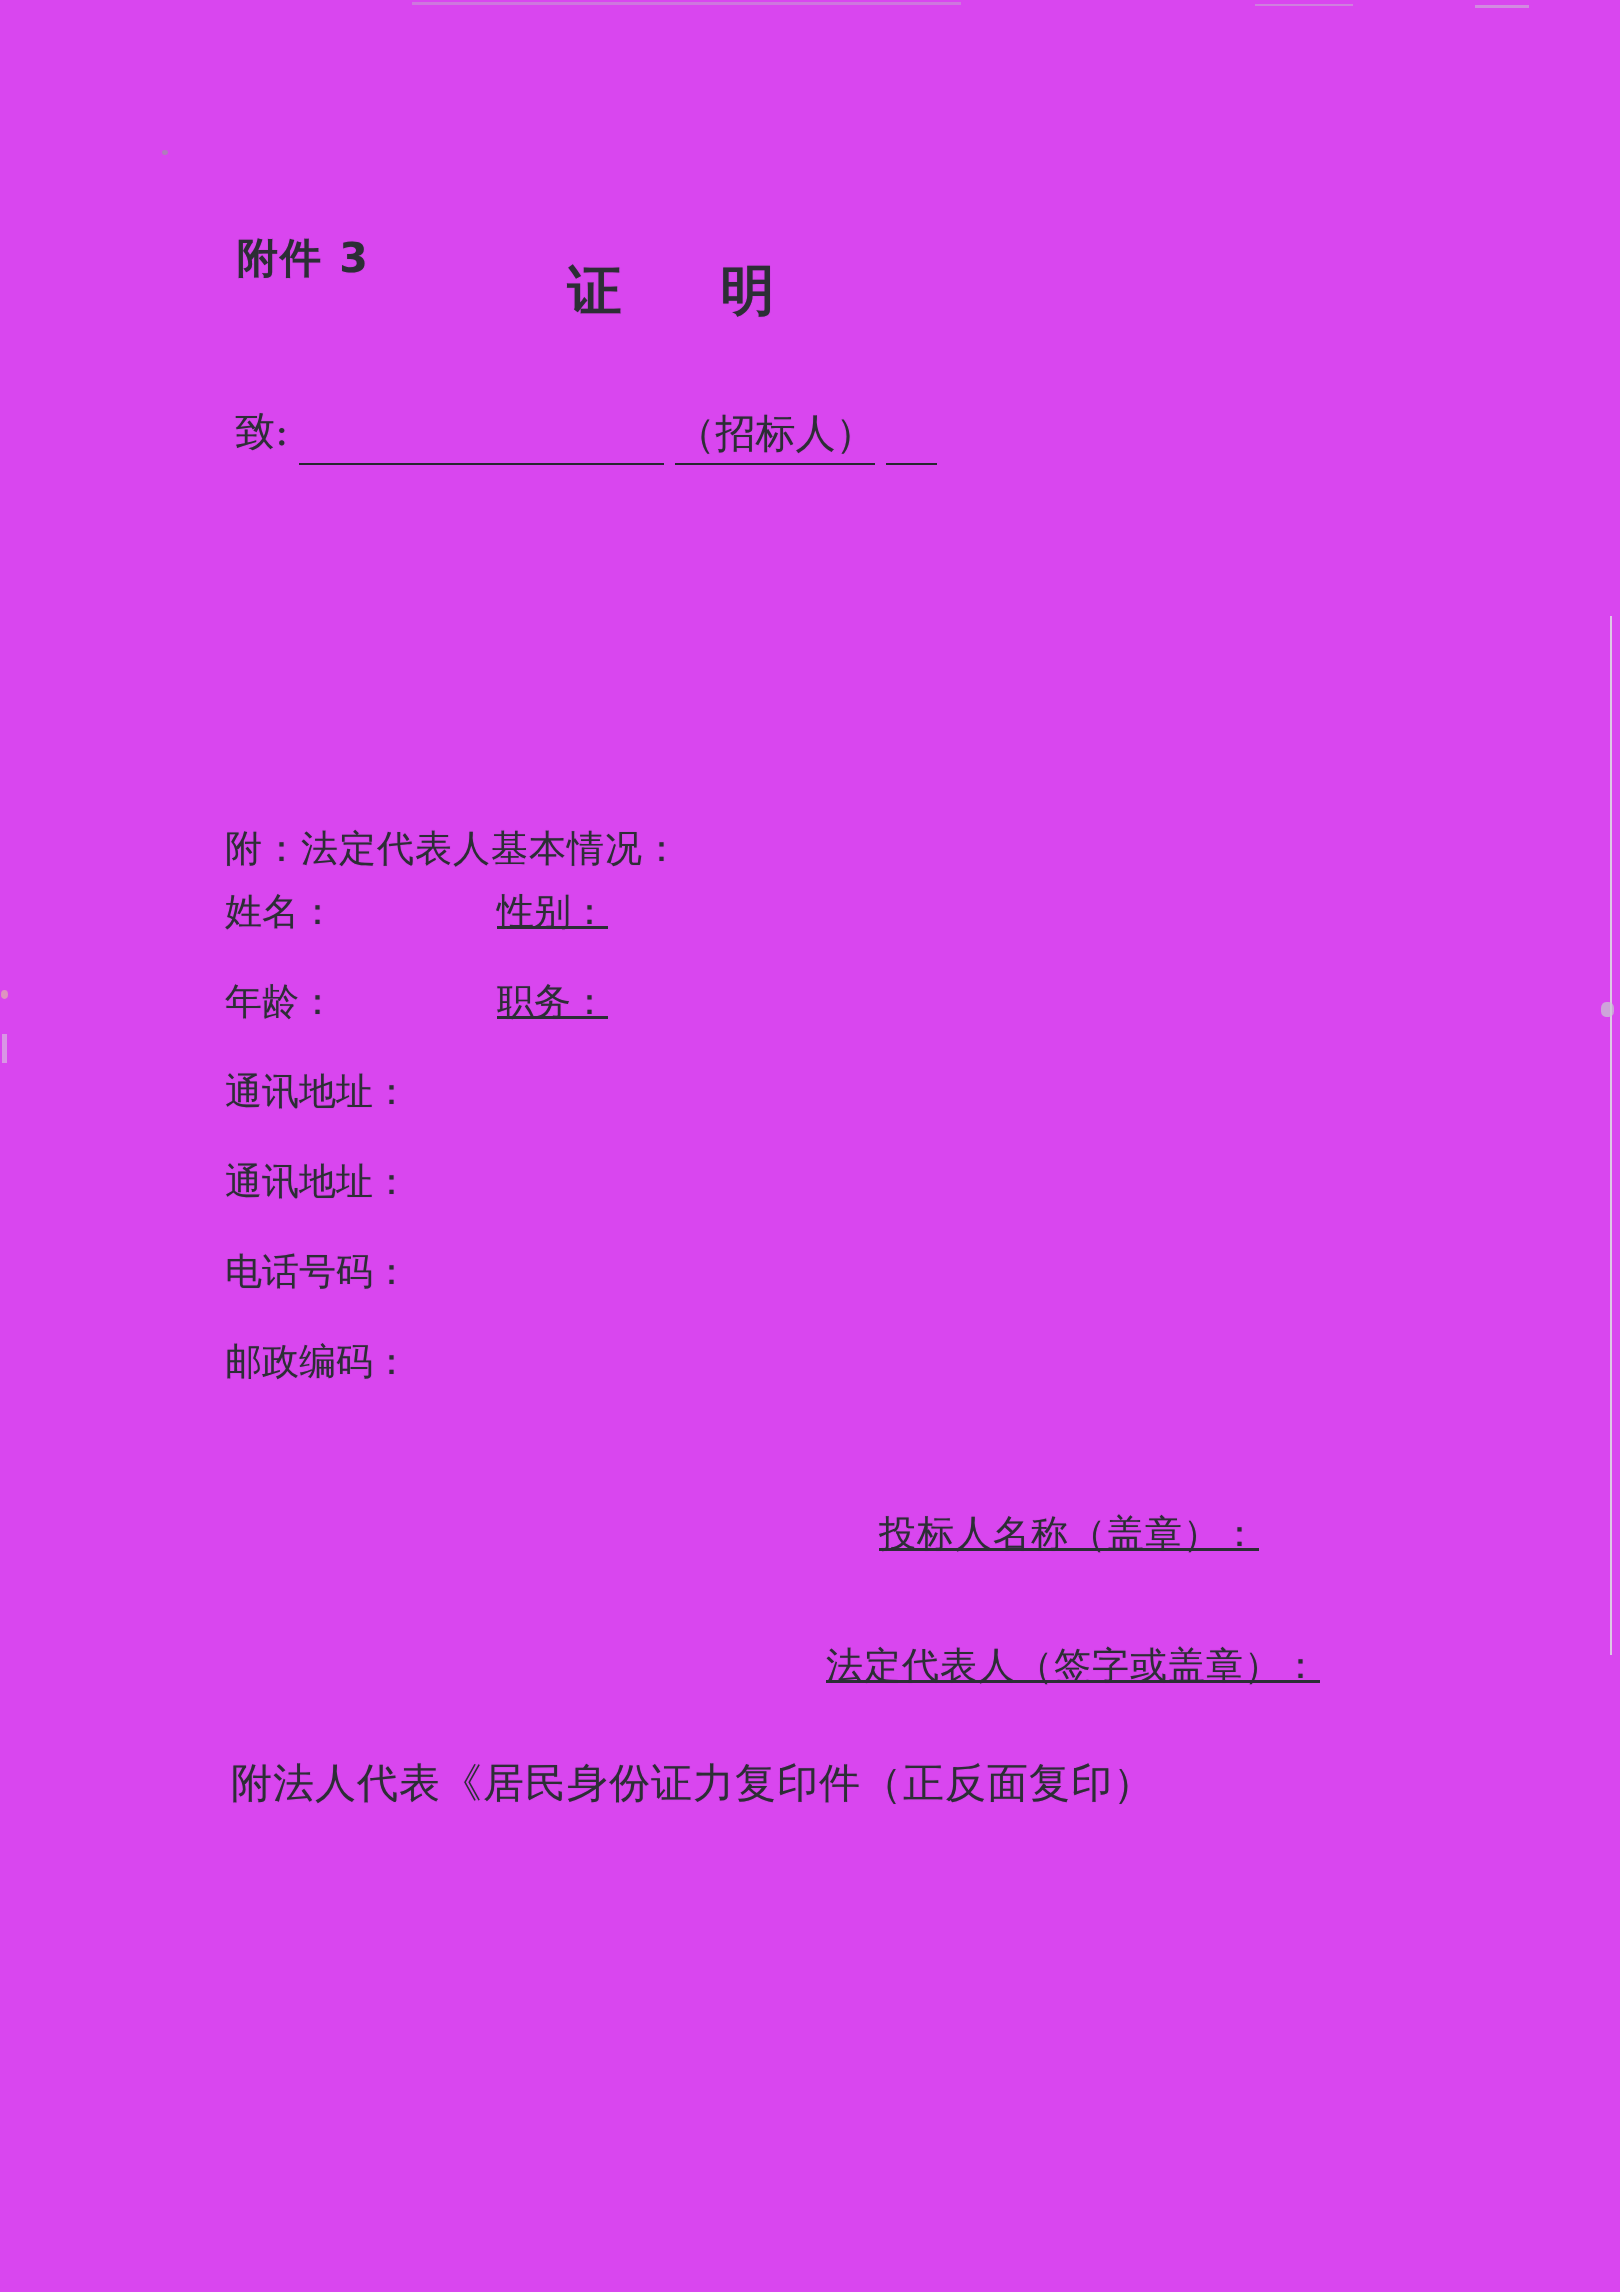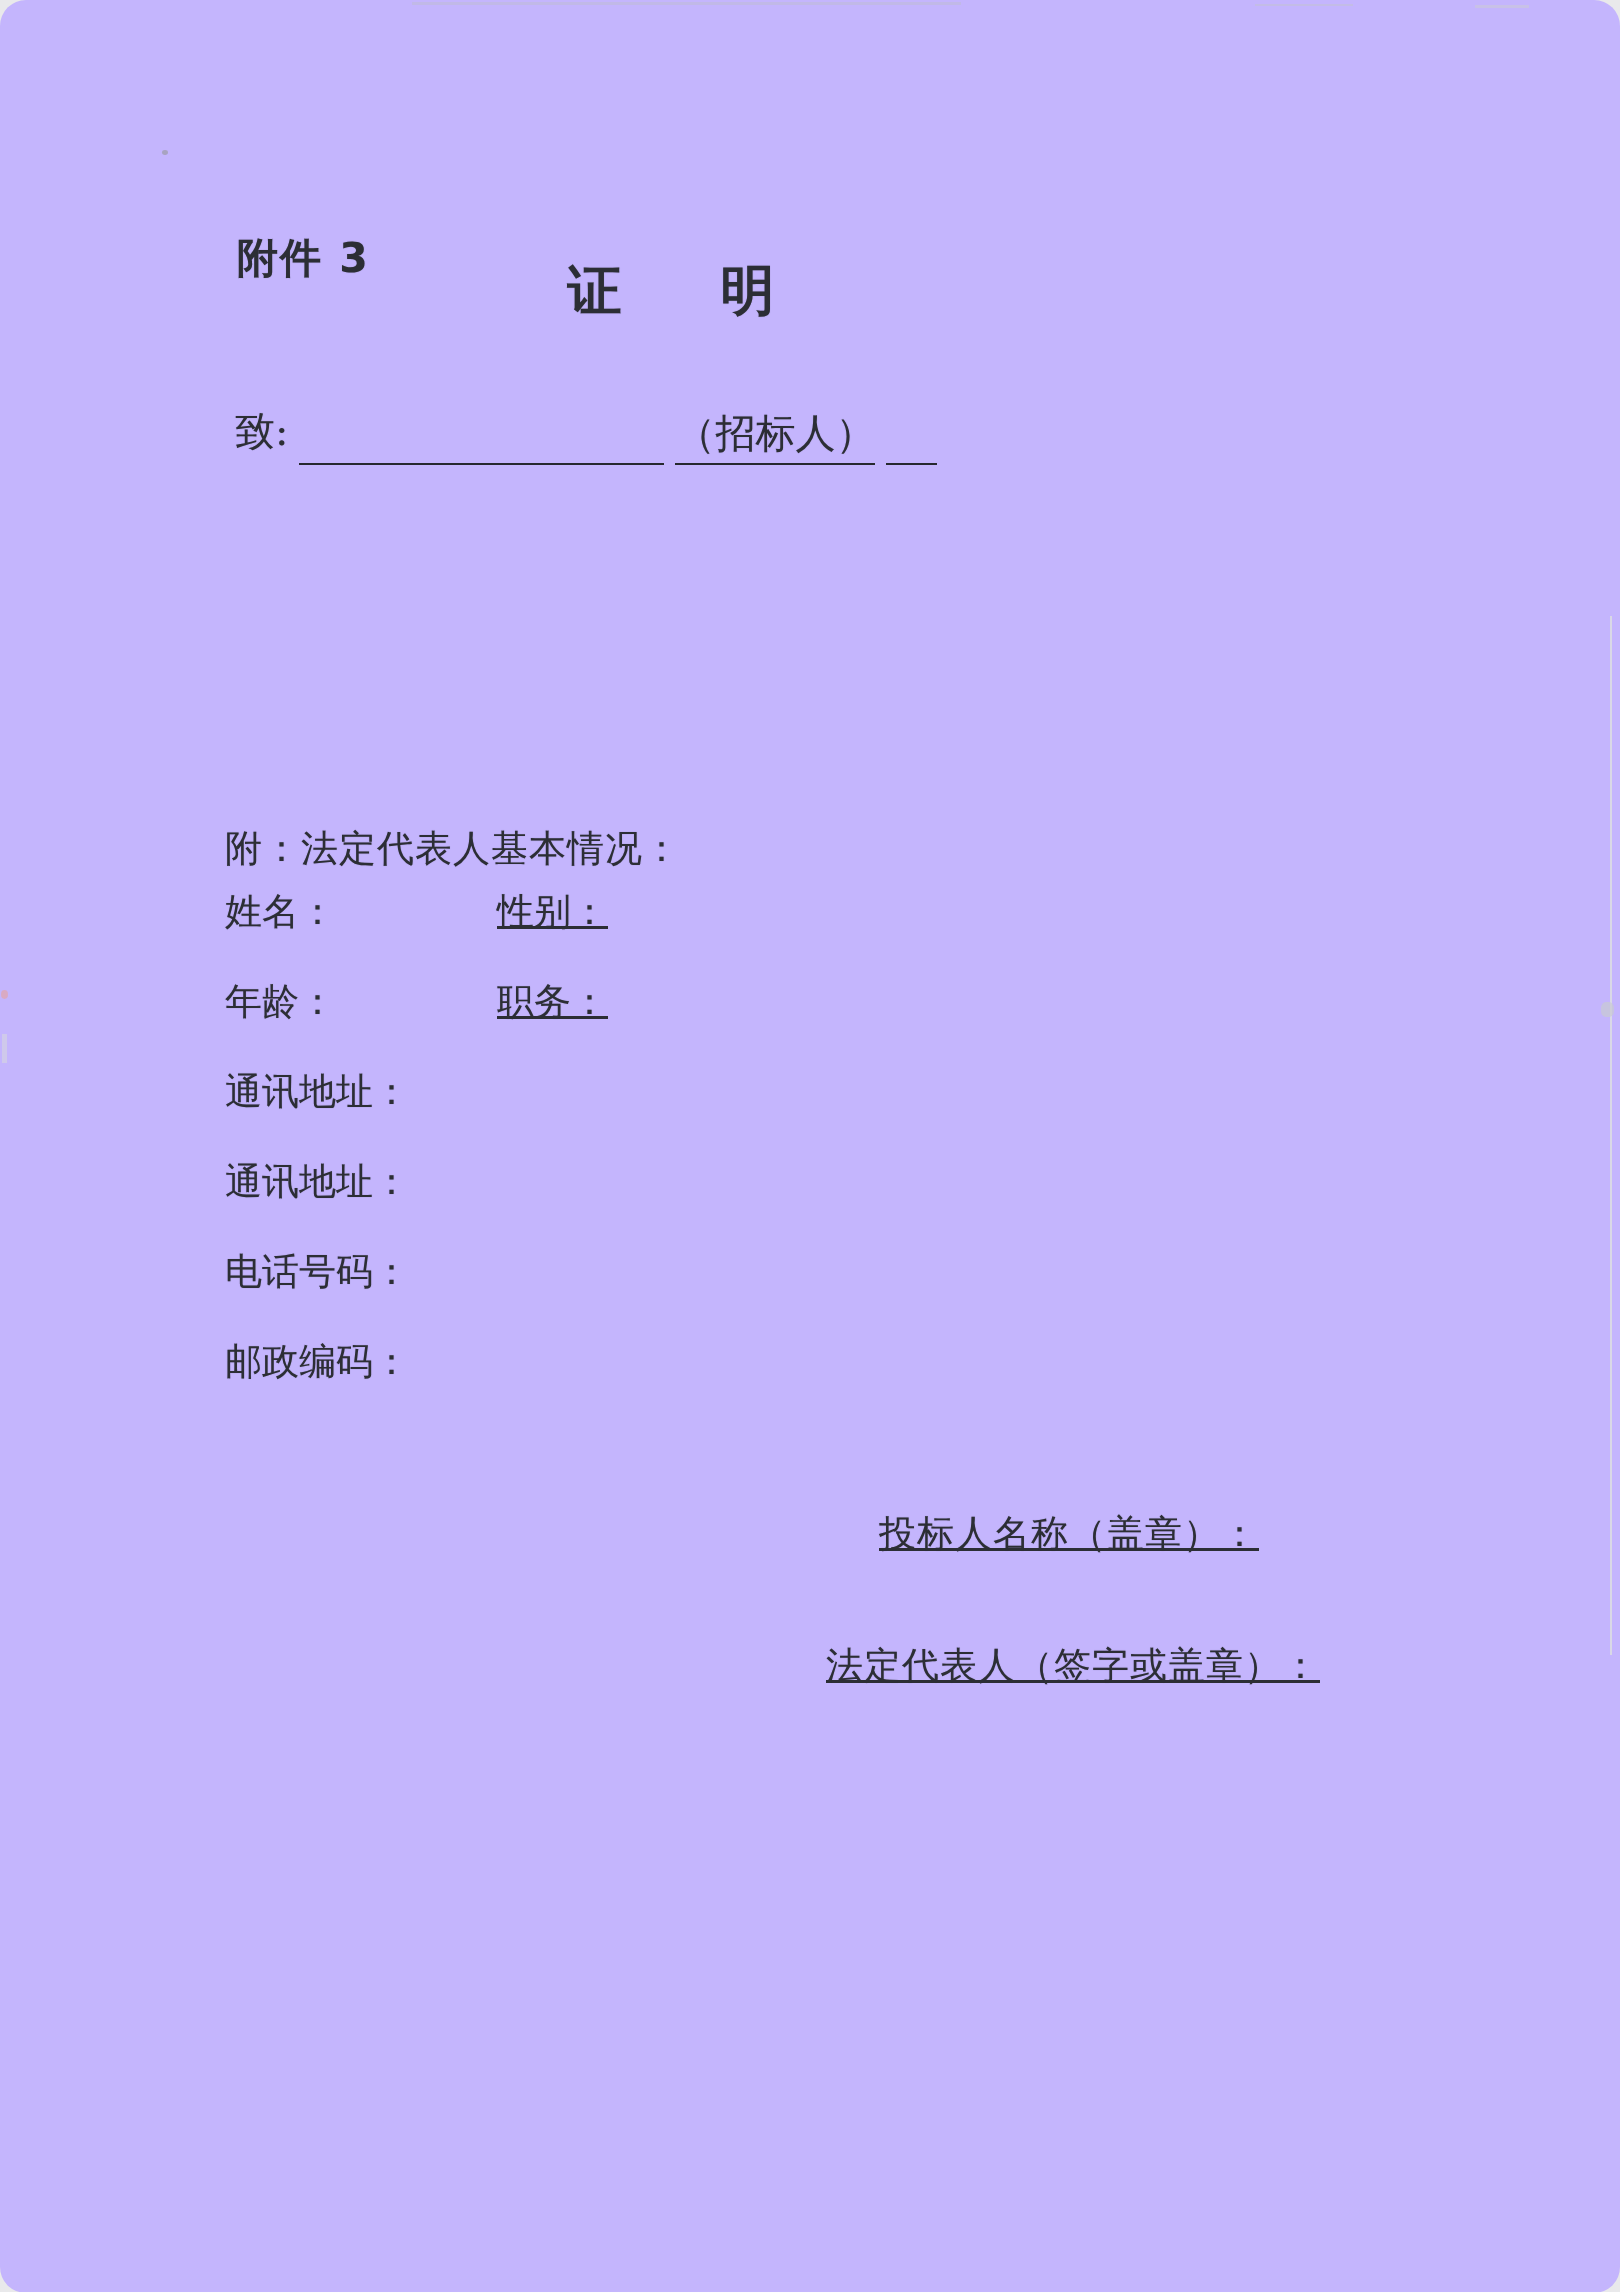--- a/index.html
+++ b/index.html
@@ -1,26 +1,25 @@
 <!DOCTYPE html>
 <html><head>
 <meta charset="utf-8">
 <style>
   html, body { margin: 0; padding: 0; background: #e9e9eb; }
   .page {
     position: relative;
     width: 1620px;
     height: 2293px;
     margin: 0 auto;
-    background: #c4b5fd;
+    background: #d946ef;
     overflow: hidden;
     color: #2c2e35;
     font-family: "DejaVu Serif", "Liberation Serif", serif;
     text-shadow: 0 0 1px rgba(44,46,53,0.35);
-    border-radius: 26px;
   }
 
   
   .art { position: absolute; pointer-events: none; }
   .art-top1 { left: 412px; top: 2px; width: 549px; height: 2.9px; background: #bfc1c6; opacity: .40; }
   .art-top2 { left: 1255px; top: 3.9px; width: 98px; height: 2px; background: #c4c6ca; opacity: .45; }
   .art-top3 { left: 1475px; top: 4.9px; width: 54px; height: 2.9px; background: #cccdd1; opacity: .5; }
   .art-dot { left: 162px; top: 150px; width: 5.9px; height: 4.9px; border-radius: 50%; background: #9a9aa0; opacity: .65; }
   .art-right-line { left: 1610px; top: 616px; width: 2px; height: 1039px; background: #dddee2; opacity: .85; }
   .art-right-smudge { left: 1601px; top: 1002px; width: 12.7px; height: 14.7px; background: #c9cbd1; opacity: .7; border-radius: 40%; }
@@ -130,15 +129,16 @@
       <span class="f-left">电话号码：</span>
     </div>
     <div class="field-row">
       <span class="f-left">邮政编码：</span>
     </div>
   </div>
 
   <div class="sig sig-bidder">投标人名称（盖章）：</div>
   <div class="sig sig-rep">法定代表人（签字或盖章）：</div>
 
+  <div class="footer-note">附法人代表《居民身份证力复印件（正反面复印）</div>
 
 </div>
 
 
 </body></html>

